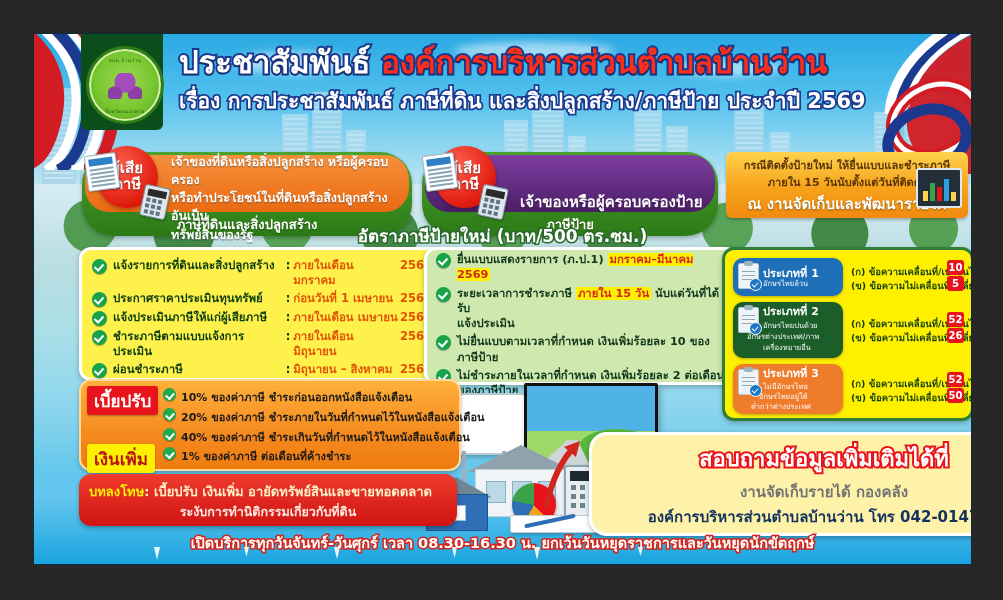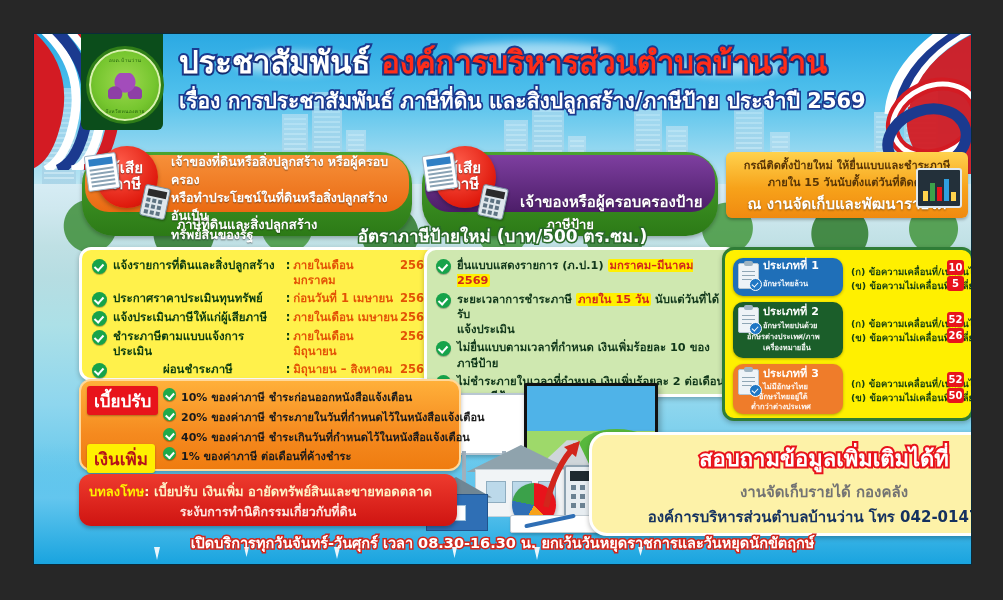--- a/index.html
+++ b/index.html
@@ -132,21 +132,21 @@
   .sep{color:#0c3d0f;font-weight:bold;font-size:11.5px;padding:0 3px;}
   .val{color:#e35205;font-weight:bold;font-size:11.5px;line-height:1.3;}
   .yr{color:#e35205;font-weight:bold;font-size:11.5px;}
 
   .gtxt{color:#10371a;font-weight:bold;font-size:11.3px;line-height:1.35;}
   .hilite{background:#fff000;color:#d2261c;padding:0 2px;border-radius:2px;}
 
   
   .tile{position:absolute;border-radius:10px;color:#fff;box-shadow:0 1px 3px rgba(0,0,0,.3);}
   .tile .t1{font-size:11px;font-weight:bold;line-height:1.15;}
-  .tile .t2{font-size:7.5px;font-weight:bold;line-height:1.2;opacity:.95;}
+  .tile .t2{font-size:7.5px;font-weight:normal;line-height:1.2;opacity:.95;}
   .clip{position:absolute;left:5px;top:5px;width:19px;height:24px;background:#eef3f7;border-radius:2px;
     border:1px solid #b6c6d2;}
   .clip:before{content:"";position:absolute;left:5px;top:-3px;width:9px;height:5px;background:#9fb4c2;border-radius:2px;}
   .clip i{position:absolute;left:3px;top:7px;right:3px;height:1.3px;background:#8fa6b5;display:block;
     box-shadow:0 4px 0 #8fa6b5,0 8px 0 #8fa6b5;}
   .clipbadge{position:absolute;left:16px;top:20px;width:11px;height:11px;border-radius:50%;background:#1f77c4;
     border:1.5px solid #fff;}
   .clipbadge:after{content:"";position:absolute;left:2.5px;top:2px;width:3px;height:5px;
     border:solid #fff;border-width:0 1.6px 1.6px 0;transform:rotate(42deg);}
 
@@ -401,28 +401,28 @@
       </div>
       <div class="row">
         <div class="chk"></div>
         <div class="lbl" style="width:178px;">ชำระภาษีตามแบบแจ้งการประเมิน</div>
         <div class="sep">:</div>
         <div class="val" style="width:112px;">ภายในเดือน มิถุนายน</div>
         <div class="yr">2569</div>
       </div>
       <div class="row">
         <div class="chk"></div>
-        <div class="lbl" style="width:178px;text-align:center;">ผ่อนชำระภาษี</div>
+        <div class="lbl" style="width:178px;">ผ่อนชำระภาษี</div>
         <div class="sep">:</div>
         <div class="val" style="width:112px;">มิถุนายน – สิงหาคม</div>
         <div class="yr">2569</div>
       </div>
     </div>
 
-    <div class="panel green" style="left:390px;top:213px;width:290px;height:128px;padding:8px 9px;">
+    <div class="panel green" style="left:390px;top:213px;width:290px;height:128px;padding:2px 9px;">
       <div class="row">
         <div class="chk"></div>
         <div class="gtxt"><span>ยื่นแบบแสดงรายการ (ภ.ป.1) </span><span class="hilite">มกราคม–มีนาคม 2569</span></div>
       </div>
       <div class="row">
         <div class="chk"></div>
         <div class="gtxt">
           <span>ระยะเวลาการชำระภาษี </span><span class="hilite">ภายใน 15 วัน</span><span> นับแต่วันที่ได้รับ</span>
           <div>แจ้งประเมิน</div>
         </div>
@@ -440,21 +440,21 @@
       </div>
     </div>
 
     <div class="panel ygreen" style="left:688px;top:213px;width:246px;height:168px;">
 
       <div class="tile" style="left:8px;top:8px;width:110px;height:38px;background:#1f6fb8;">
         <div class="clip">
             <i></i>
           </div>
         <div class="clipbadge" style="background:#1f77c4;"></div>
-        <div class="t1" style="position:absolute;left:30px;top:2px;text-align:right;">ประเภทที่ 1</div>
+        <div class="t1" style="position:absolute;left:30px;top:10px;text-align:right;">ประเภทที่ 1</div>
         <div class="t2" style="position:absolute;left:30px;top:21px;">อักษรไทยล้วน</div>
       </div>
       <div class="rrow" style="left:126px;top:14px;">(ก) ข้อความเคลื่อนที่/เปลี่ยนได้</div>
       <div class="rrow" style="left:126px;top:28px;">(ข) ข้อความไม่เคลื่อนที่/เปลี่ยนไม่ได้</div>
       <div class="rbadge" style="left:222px;top:10px;">10</div>
       <div class="rbadge" style="left:222px;top:26px;">5</div>
 
       <div class="tile" style="left:8px;top:52px;width:110px;height:56px;background:#1b5e2a;">
         <div class="clip">
             <i></i>

